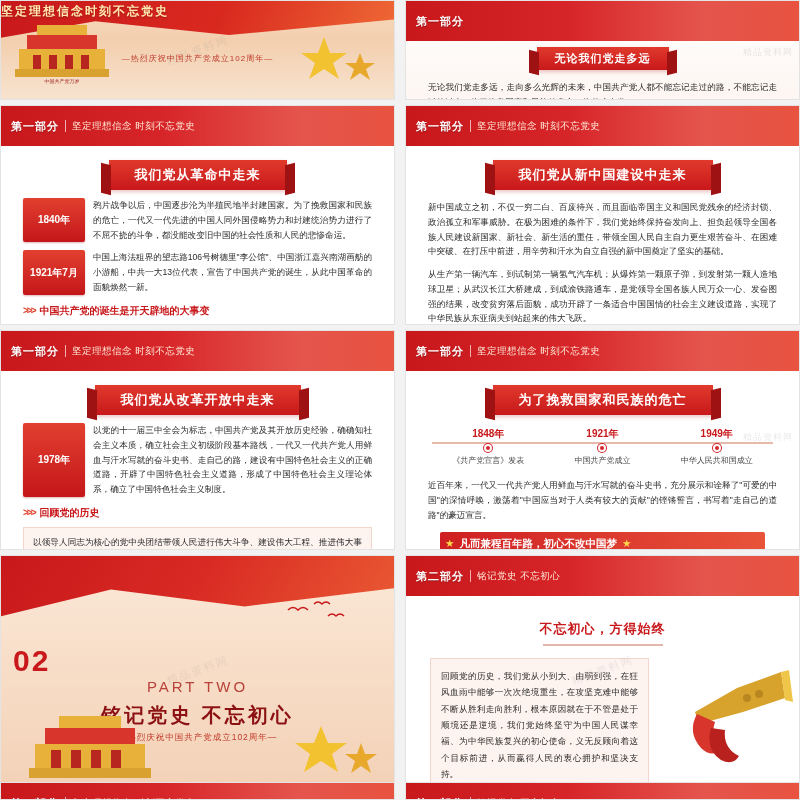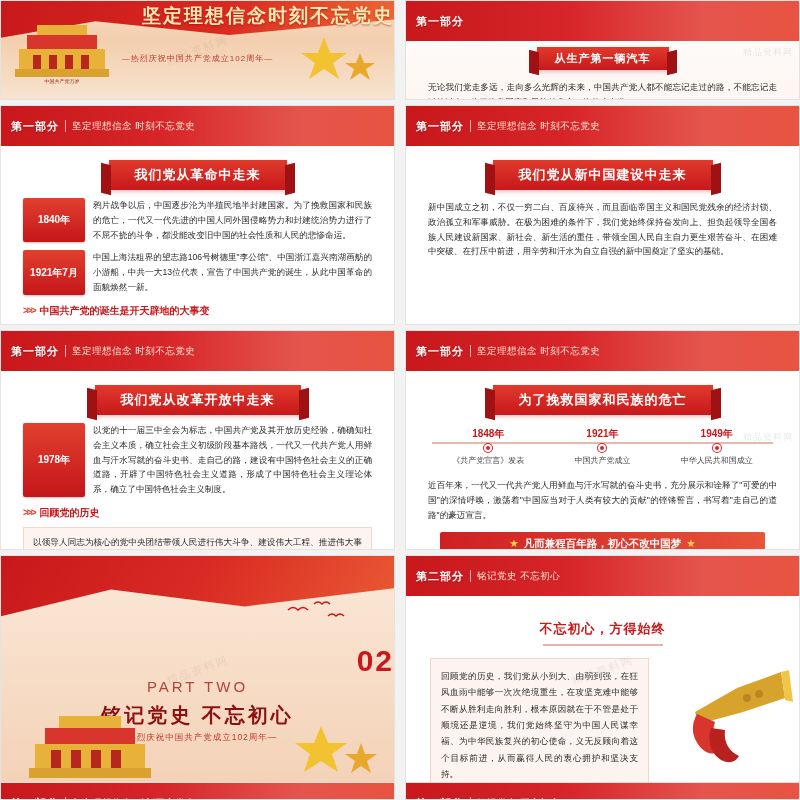--- a/index.html
+++ b/index.html
@@ -109,37 +109,37 @@
   .tl-items{ display:flex; justify-content:space-between; position:relative; }
   .tl-item{ text-align:center; width:33%; }
   .tl-year{ font-size:10px; font-weight:bold; color:#c8181b; }
   .tl-dot{ width:8px; height:8px; border-radius:50%; background:#d4262a; margin:3px auto; border:2px solid #fff; box-shadow:0 0 0 1px #d4262a; }
   .tl-label{ font-size:8px; color:#444; margin-top:2px; }
 
   .banner2{
     margin:10px 34px 0 34px;
     background:linear-gradient(90deg,#cf1f22,#e8533a);
     color:#fff; font-size:10.5px; font-weight:bold;
-    text-align:center; padding:5px 0; border-radius:2px;
+    text-align:left; padding:5px 0; border-radius:2px;
     position:relative;
   }
   .banner2 .star{ color:#ffd54a; margin:0 5px; }
 
   
   .cover{
     position:relative; background:linear-gradient(180deg,#fbe9d8 0%,#f7dcc6 55%,#f3d2b7 100%);
     height:100%; overflow:hidden;
   }
   .cover-red-top{
     position:absolute; top:0; left:0; right:0; height:70px;
     background:linear-gradient(120deg,#c8181b 0%,#d92b24 50%,#ea5b33 100%);
     clip-path: polygon(0 0, 100% 0, 100% 46%, 62% 72%, 28% 48%, 0 86%);
   }
   .cover-num{
-    position:absolute; left:12px; right:0; top:88px; text-align:right;
+    position:absolute; left:12px; right:0; top:88px; text-align:left;
     color:#c8181b; font-size:30px; font-weight:bold; letter-spacing:2px;
   }
   .cover-part{
     position:absolute; left:0; right:0; top:122px; text-align:center;
     color:#b8413a; font-size:15px; letter-spacing:3px;
   }
   .cover-title{
     position:absolute; left:0; right:0; top:146px; text-align:center;
     color:#8c1113; font-size:20px; font-weight:bold; letter-spacing:3px;
   }
@@ -170,22 +170,22 @@
   .s1{
     background:linear-gradient(180deg,#f7d9bf 0%,#f3cfae 40%,#f7e3cf 100%);
     position:relative; overflow:hidden;
   }
   .s1-red{
     position:absolute; top:0; left:0; right:0; height:46px;
     background:linear-gradient(115deg,#c8181b 0%,#d9291f 55%,#ef6b36 100%);
     clip-path: polygon(0 0, 100% 0, 100% 40%, 58% 74%, 24% 44%, 0 80%);
   }
   .s1-title{
-    position:absolute; top:2px; left:0; right:0; text-align:right;
-    color:#ffe9b0; font-size:19px; font-weight:bold; letter-spacing:2px;
+    position:absolute; top:2px; left:0; right:0; text-align:left;
+    color:#ffe9b0; font-size:12px; font-weight:bold; letter-spacing:2px;
     text-shadow:0 1px 2px rgba(120,10,10,.5);
   }
   .s1-sub{
     position:absolute; top:52px; left:0; right:0; text-align:center;
     color:#c0392b; font-size:8px; letter-spacing:1px;
   }
 </style>
 </head>
 <body>
 
@@ -212,21 +212,21 @@
         <polygon points="66,18 70,28 81,28 72,34 76,45 66,38 56,45 60,34 51,28 62,28" fill="#e8a82c"></polygon>
       </svg>
       <div class="wm">精品资料网</div>
     </div>
 
     <div class="slide hdr-slide">
       <div class="sec-band">
         <span class="sec-num">第一部分</span>
       </div>
       <div class="ribbon-wrap" style="margin-top:6px">
-        <div class="ribbon" style="font-size:11px;padding:4px 18px">从生产第一辆汽车</div>
+        <div class="ribbon" style="font-size:11px;padding:4px 18px">无论我们党走多远</div>
       </div>
       <div class="body-pad">
         <div class="para">无论我们党走多远，走向多么光辉的未来，中国共产党人都不能忘记走过的路，不能忘记走过的过去，为了挽救国家和民族的危亡，为什么出发。</div>
       </div>
       <div class="wm-tr">精品资料网</div>
     </div>
 
     <div class="slide">
       <div class="sec-band">
         <span class="sec-num">第一部分</span>
@@ -258,20 +258,21 @@
       <div class="sec-band">
         <span class="sec-num">第一部分</span>
         <span class="sec-divider"></span>
         <span class="sec-sub">坚定理想信念 时刻不忘党史</span>
       </div>
       <div class="ribbon-wrap">
         <div class="ribbon">我们党从新中国建设中走来</div>
       </div>
       <div class="body-pad">
         <div class="para">新中国成立之初，不仅一穷二白、百废待兴，而且面临帝国主义和国民党残余的经济封锁、政治孤立和军事威胁。在极为困难的条件下，我们党始终保持奋发向上、担负起领导全国各族人民建设新国家、新社会、新生活的重任，带领全国人民自主自力更生艰苦奋斗、在困难中突破、在打压中前进，用辛劳和汗水为自立自强的新中国奠定了坚实的基础。</div>
+        <div class="para" style="margin-top:8px">从生产第一辆汽车，到试制第一辆氢气汽车机；从爆炸第一颗原子弹，到发射第一颗人造地球卫星；从武汉长江大桥建成，到成渝铁路通车，是党领导全国各族人民万众一心、发奋图强的结果，改变贫穷落后面貌，成功开辟了一条适合中国国情的社会主义建设道路，实现了中华民族从东亚病夫到站起来的伟大飞跃。</div>
       </div>
       <div class="wm">精品资料网</div>
     </div>
 
     <div class="slide">
       <div class="sec-band">
         <span class="sec-num">第一部分</span>
         <span class="sec-divider"></span>
         <span class="sec-sub">坚定理想信念 时刻不忘党史</span>
       </div>

